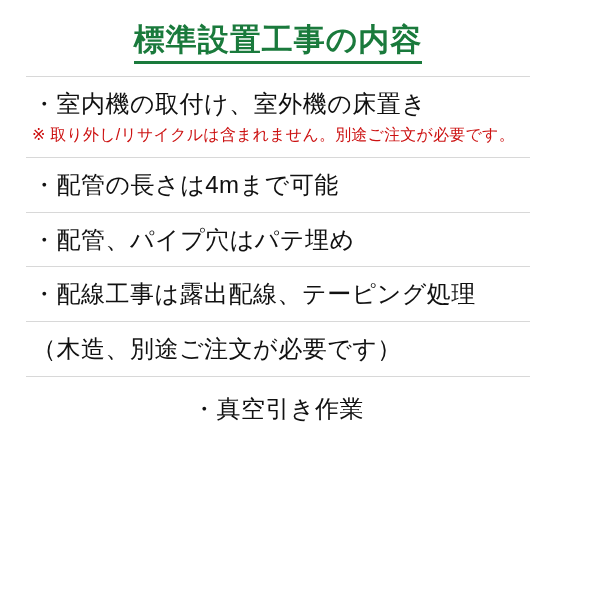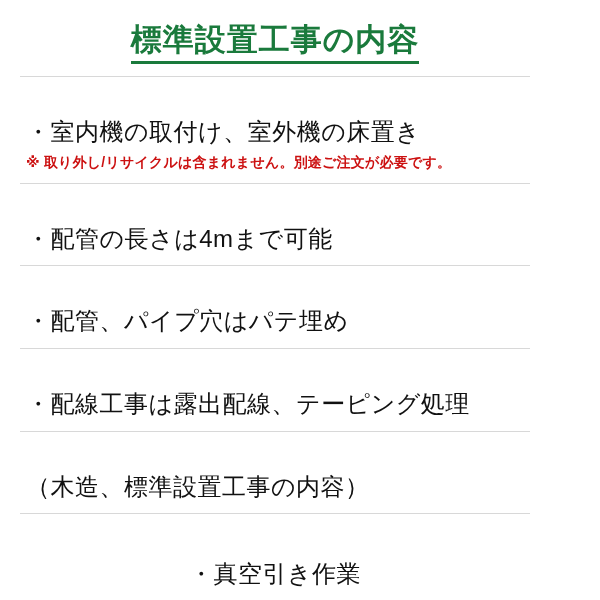--- a/index.html
+++ b/index.html
@@ -10,21 +10,21 @@
     width: 600px;
     height: 600px;
     background: #ffffff;
     font-family: "Liberation Sans", "DejaVu Sans", sans-serif;
     overflow: hidden;
   }
   .page {
     width: 548px;
     height: 600px;
     box-sizing: border-box;
-    padding: 14px 18px 10px 20px;
+    padding: 14px 18px 10px 26px;
     display: flex;
     flex-direction: column;
   }
   .title-wrap {
     text-align: center;
     padding: 8px 0 12px 0;
   }
   .title {
     display: inline-block;
     font-size: 31px;
@@ -55,29 +55,27 @@
   }
   .item-text {
     font-size: 24px;
     color: #111111;
     line-height: 1.32;
     font-weight: 500;
     letter-spacing: 0.5px;
   }
   .item-text .line {
     display: block;
-    margin-top: 28px;
   }
   .note {
     margin-top: 6px;
-    font-size: 14px;
+    font-size: 16px;
     color: #cc1111;
     line-height: 1.3;
     letter-spacing: 0.2px;
-    font-weight: bold;
   }
   .item-vacuum {
     padding-top: 16px;
     text-align: center;
   }
 </style>
 </head>
 <body>
 
 <div class="page">
@@ -108,21 +106,21 @@
     </div>
 
     <div class="item">
       <div class="item-text">
         <span class="line">・配線工事は露出配線、テーピング処理</span>
       </div>
     </div>
 
     <div class="item">
       <div class="item-text">
-        <span class="line">（木造、標準設置工事の内容）</span>
+        <span class="line">（木造、別途ご注文が必要です）</span>
       </div>
     </div>
 
     <div class="item item-vacuum">
       <div class="item-text">
         <span class="line">・真空引き作業</span>
       </div>
     </div>
 
   </div>

